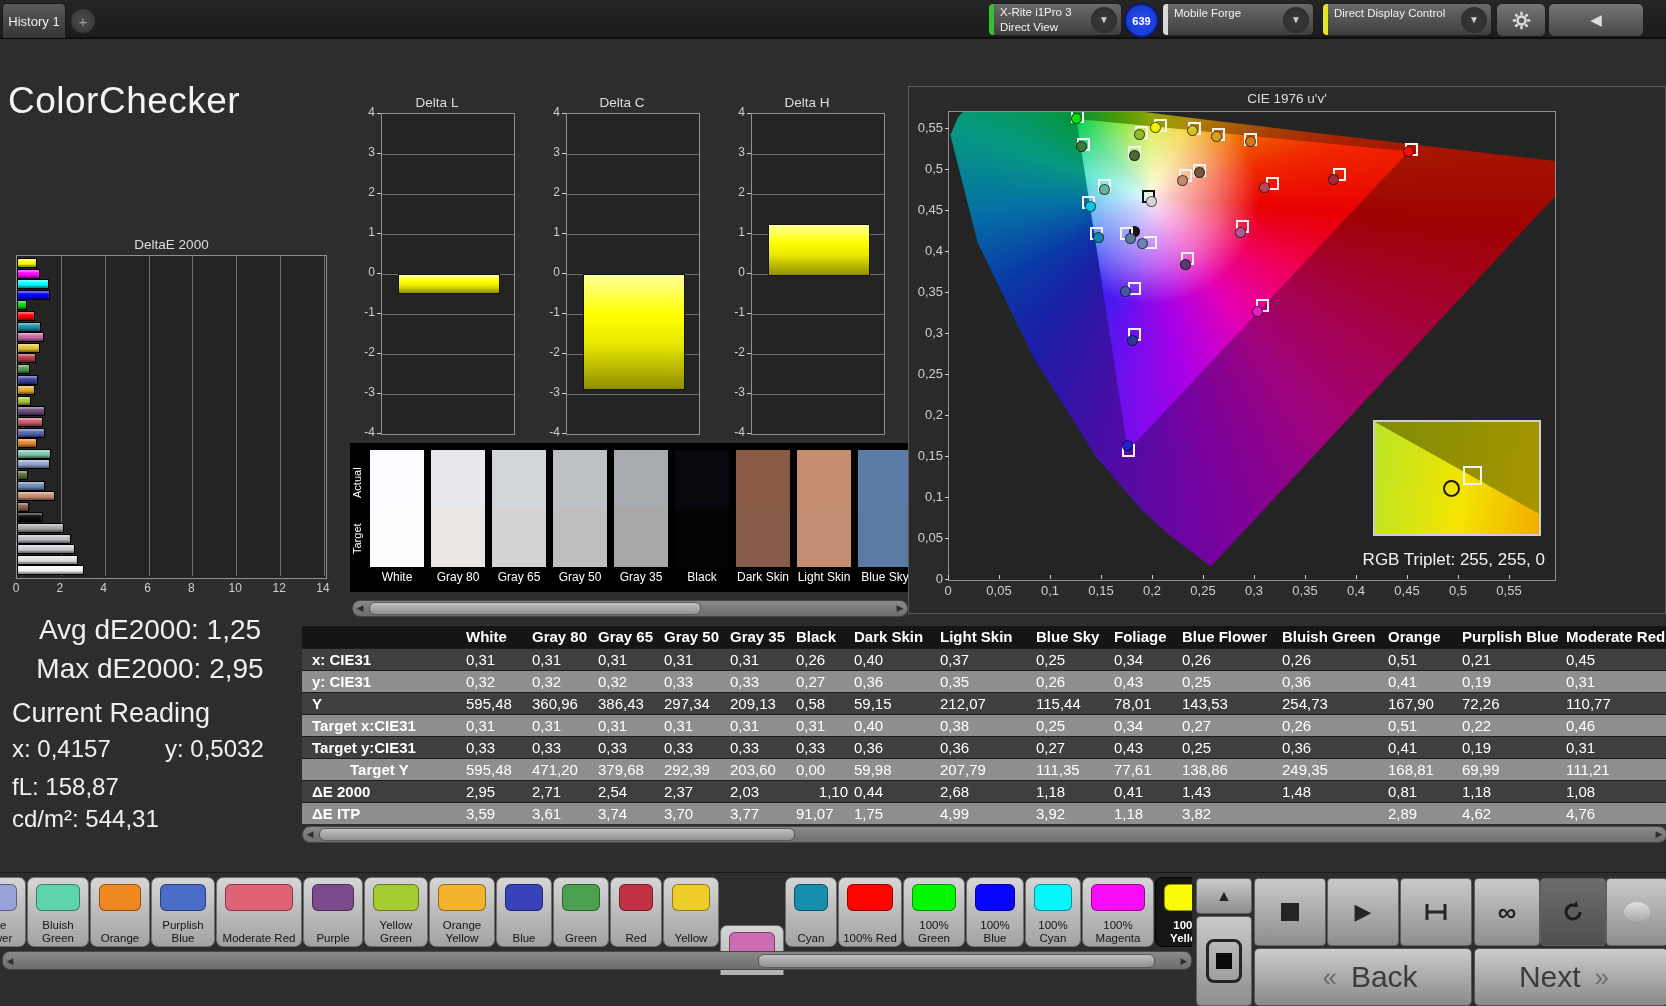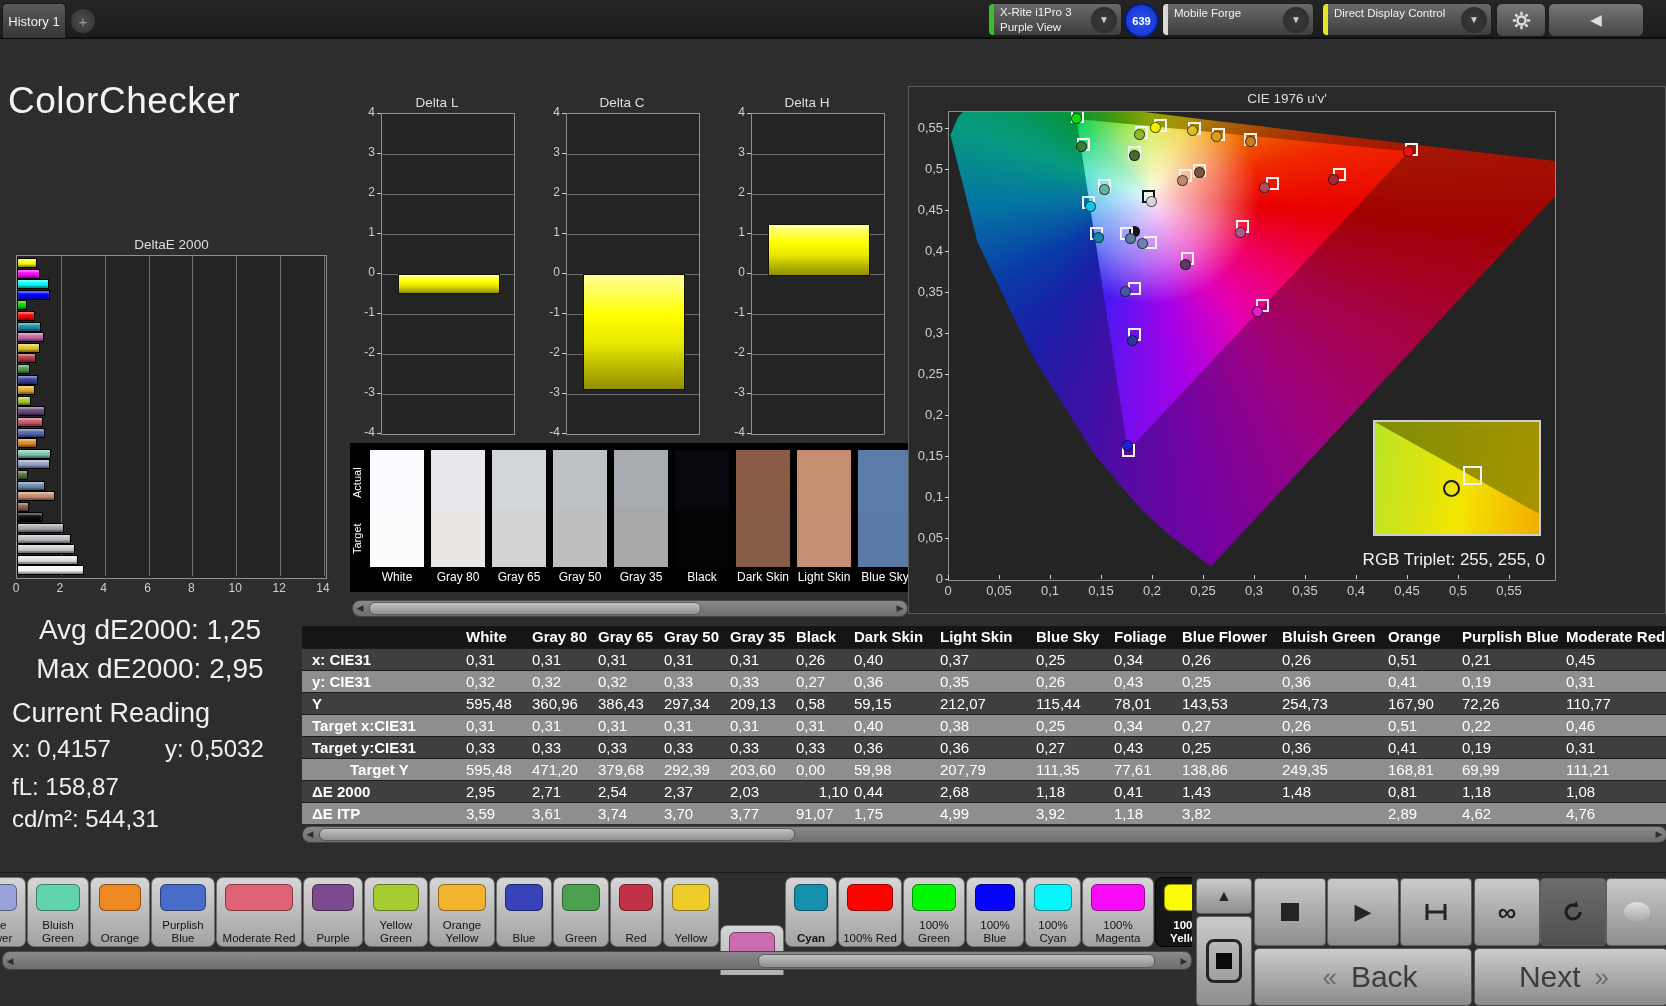--- a/index.html
+++ b/index.html
@@ -82,21 +82,21 @@
 </head>
 <body>
 
 <div id="topbar" class="abs">
   <div class="abs tab">History 1</div>
   <div class="abs addtab">+</div>
   <div class="abs meterbtn" style="left:988px;width:132px;">
     <div class="stripe" style="background:#35c12f;"></div>
     <div class="mtxt">
       <div>X-Rite i1Pro 3</div>
-      <div>Purple View</div>
+      <div>Direct View</div>
     </div>
     <div class="ddarrow">▼</div>
   </div>
   <div id="badge" class="abs">639</div>
   <div class="abs meterbtn" style="left:1162px;width:150px;">
     <div class="stripe" style="background:#d9d9d9;"></div>
     <div class="mtxt" style="align-self:flex-start;">Mobile Forge</div>
     <div class="ddarrow">▼</div>
   </div>
   <div class="abs meterbtn" style="left:1322px;width:168px;">
@@ -673,21 +673,21 @@
           <div class="plab">Red</div>
         </div>
         <div class="patch" style="width: 56px;">
           <div class="chip" style="background: rgb(238, 205, 42);"></div>
           <div class="plab">Yellow</div>
         </div>
         <div class="patch" style="width: 64px; margin-top: 48px;">
           <div class="chip" style="background: rgb(204, 108, 176);"></div>
           <div class="plab">Magenta</div>
         </div>
-        <div class="patch" style="width: 52px; font-weight: bold;">
+        <div class="patch" style="width: 52px;">
           <div class="chip" style="background: rgb(22, 143, 173);"></div>
           <div class="plab">Cyan</div>
         </div>
         <div class="patch" style="width: 64px;">
           <div class="chip" style="background: rgb(254, 4, 0);"></div>
           <div class="plab">100% Red</div>
         </div>
         <div class="patch" style="width: 62px;">
           <div class="chip" style="background: rgb(2, 248, 2);"></div>
           <div class="plab">100% Green</div>

